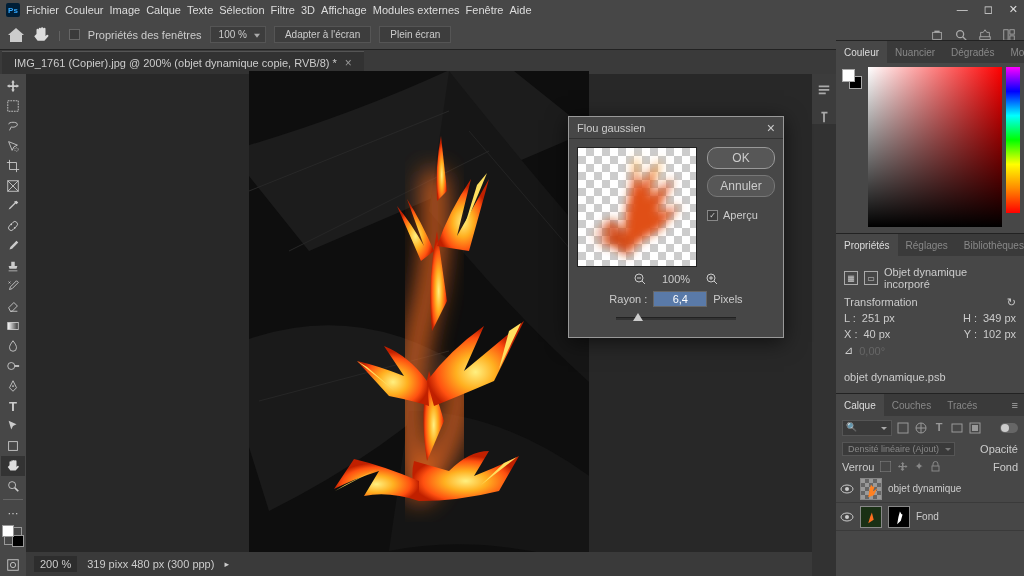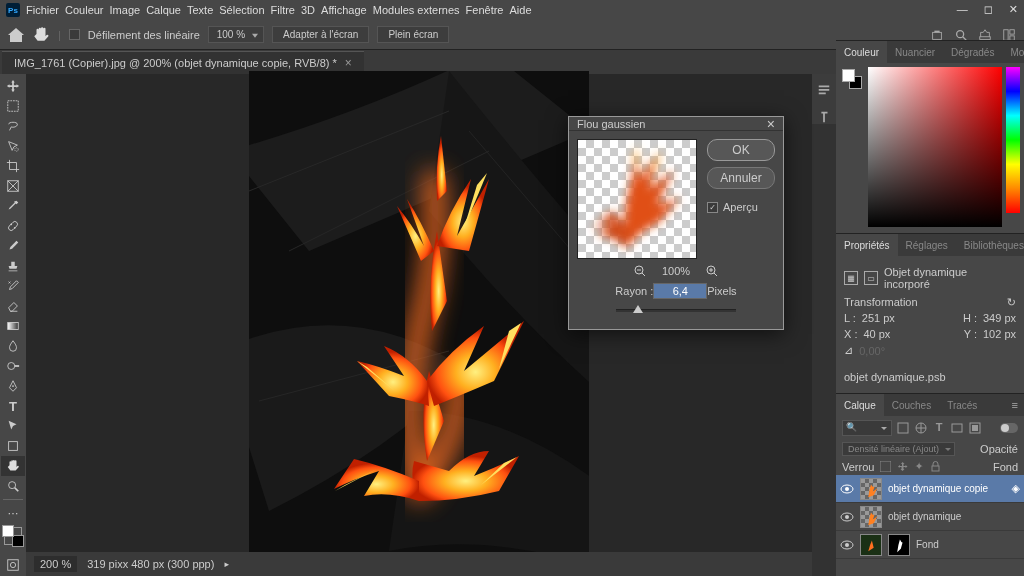--- a/index.html
+++ b/index.html
@@ -63,27 +63,27 @@
 .layer.sel{background:#5a7aa8}
 .layer.sel span{color:#fff}
 .eye{width:14px;height:14px;display:flex;align-items:center;justify-content:center}
 .thumb{width:22px;height:22px;border:1px solid #888;background:#222;position:relative;overflow:hidden}
 .thumb.chkbg{background-image:linear-gradient(45deg,#666 25%,transparent 25%,transparent 75%,#666 75%),linear-gradient(45deg,#666 25%,#999 25%,#999 75%,#666 75%);background-size:8px 8px;background-position:0 0,4px 4px}
 .thumb svg{width:100%;height:100%}
 .layer .nm{flex:1;font-size:10px;white-space:nowrap;overflow:hidden;text-overflow:ellipsis}
 .statusbar{position:absolute;bottom:0;left:26px;right:212px;height:24px;background:#3a3a3a;display:flex;align-items:center;gap:10px;padding:0 8px;font-size:10px;color:#aaa}
 .statusbar .zoom{background:#2d2d2d;padding:2px 6px}
 .dialog{position:absolute;left:568px;top:116px;width:216px;background:#474747;border:1px solid #999;box-shadow:0 4px 20px rgba(0,0,0,.6)}
-.dtitle{background:#474747;height:14px;display:flex;align-items:center;padding:0 8px;border-bottom:1px solid #333;font-size:11px}
+.dtitle{background:#474747;height:22px;display:flex;align-items:center;padding:0 8px;border-bottom:1px solid #333;font-size:11px}
 .dtitle .dx{margin-left:auto;font-size:14px;color:#ccc}
 .dbody{padding:8px;position:relative}
 .preview{width:120px;height:120px;background-image:linear-gradient(45deg,#ccc 25%,transparent 25%,transparent 75%,#ccc 75%),linear-gradient(45deg,#ccc 25%,#fff 25%,#fff 75%,#ccc 75%);background-size:16px 16px;background-position:0 0,8px 8px;position:relative;border:1px solid #222}
 .preview svg{width:100%;height:100%}
 .prow{display:flex;align-items:flex-start;justify-content:center;gap:16px;margin:6px 0;font-size:10px}
-.rrow{display:flex;align-items:center;justify-content:center;font-size:10px}
+.rrow{display:flex;align-items:center;justify-content:center;gap:6px;font-size:10px}
 .rinput{width:54px;background:#3a3a3a;border:1px solid #666;padding:1px 2px;text-align:center;color:#fff}
 .rinput.sel{background:#5a7aa8;color:#fff}
 .slider{width:120px;height:14px;position:relative;margin:4px auto}
 .slider::before{content:"";position:absolute;top:6px;left:0;right:0;height:2px;background:#333;border-top:1px solid #222}
 .slider .h{position:absolute;left:14%;top:2px;width:0;height:0;border-left:5px solid transparent;border-right:5px solid transparent;border-bottom:8px solid #ccc}
 .dbtns{position:absolute;right:8px;top:8px;display:flex;flex-direction:column;gap:6px;width:68px}
 .dbtn{background:#575757;border:1px solid #777;border-radius:10px;padding:3px 0;text-align:center;font-size:12px}
 .dbtn.primary{border-color:#999}
 .dchk{display:flex;align-items:center;gap:5px}
 .dchk .box{width:11px;height:11px;background:#3a3a3a;border:1px solid #888;display:flex;align-items:center;justify-content:center;font-size:8px}
@@ -115,21 +115,21 @@
 
 <div class="optionsbar">
   <div class="home"></div>
   <div class="handicon">
     <svg viewBox="0 0 16 16">
         <path fill="#ddd" d="M4 7V3.5a1 1 0 012 0V2.5a1 1 0 012 0V2a1 1 0 012 0v.5a1 1 0 012 0V9l1-1a1 1 0 011.4 1.4L11 13H5l-3-4 2-2z"></path>
       </svg>
   </div>
   <span style="color:#666">|</span>
   <div class="chk"></div>
-  <span>Défilement des linéaire</span>
+  <span>Propriétés des fenêtres</span>
   <div class="dd">100 %</div>
   <div class="btn">Adapter à l'écran</div>
   <div class="btn">Plein écran</div>
   <div class="right">
     <svg class="ico" viewBox="0 0 16 16">
         <rect x="3" y="5" width="10" height="8" fill="none" stroke="#aaa"></rect>
         <path d="M5 3h6v2H5z" fill="#aaa"></path>
       </svg>
     <svg class="ico" viewBox="0 0 16 16">
         <circle cx="7" cy="7" r="4" fill="none" stroke="#aaa" stroke-width="1.5"></circle>
@@ -452,35 +452,20 @@
           <path d="M5.5 1l2 2H6.5v2h2V4l2 1.5-2 1.5V6h-2v2h1l-2 2-2-2h1V6h-2v1L1 5.5 3 4v1h2V3H4z" fill="#888"></path>
         </svg>
       <span style="color:#888">✦</span>
       <svg width="11" height="11" viewBox="0 0 11 11">
           <rect x="2" y="5" width="7" height="5" fill="none" stroke="#888"></rect>
           <path d="M3 5V3a2.5 2.5 0 015 0v2" fill="none" stroke="#888"></path>
         </svg>
       <span style="margin-left:auto">Fond</span>
     </div>
     <div class="layerlist">
-      <div class="layer sel">
-        <div class="eye">
-            <svg viewBox="0 0 14 14" width="14" height="14">
-              <ellipse cx="7" cy="7" rx="6" ry="4" fill="none" stroke="#fff"></ellipse>
-              <circle cx="7" cy="7" r="2" fill="#fff"></circle>
-            </svg>
-          </div>
-        <div class="thumb chkbg">
-            <svg viewBox="0 0 22 22">
-              <path d="M8 20 Q9 12 11 6 Q13 10 15 8 L13 14 Q16 12 18 10 L14 18z" fill="#ff8020"></path>
-            </svg>
-          </div>
-        <span class="nm">objet dynamique copie</span>
-        <span style="color:#fff">◈</span>
-      </div>
       <div class="layer">
         <div class="eye">
             <svg viewBox="0 0 14 14" width="14" height="14">
               <ellipse cx="7" cy="7" rx="6" ry="4" fill="none" stroke="#ccc"></ellipse>
               <circle cx="7" cy="7" r="2" fill="#ccc"></circle>
             </svg>
           </div>
         <div class="thumb chkbg">
             <svg viewBox="0 0 22 22">
               <path d="M8 20 Q9 12 11 6 Q13 10 15 8 L13 14 Q16 12 18 10 L14 18z" fill="#ff8020"></path>

